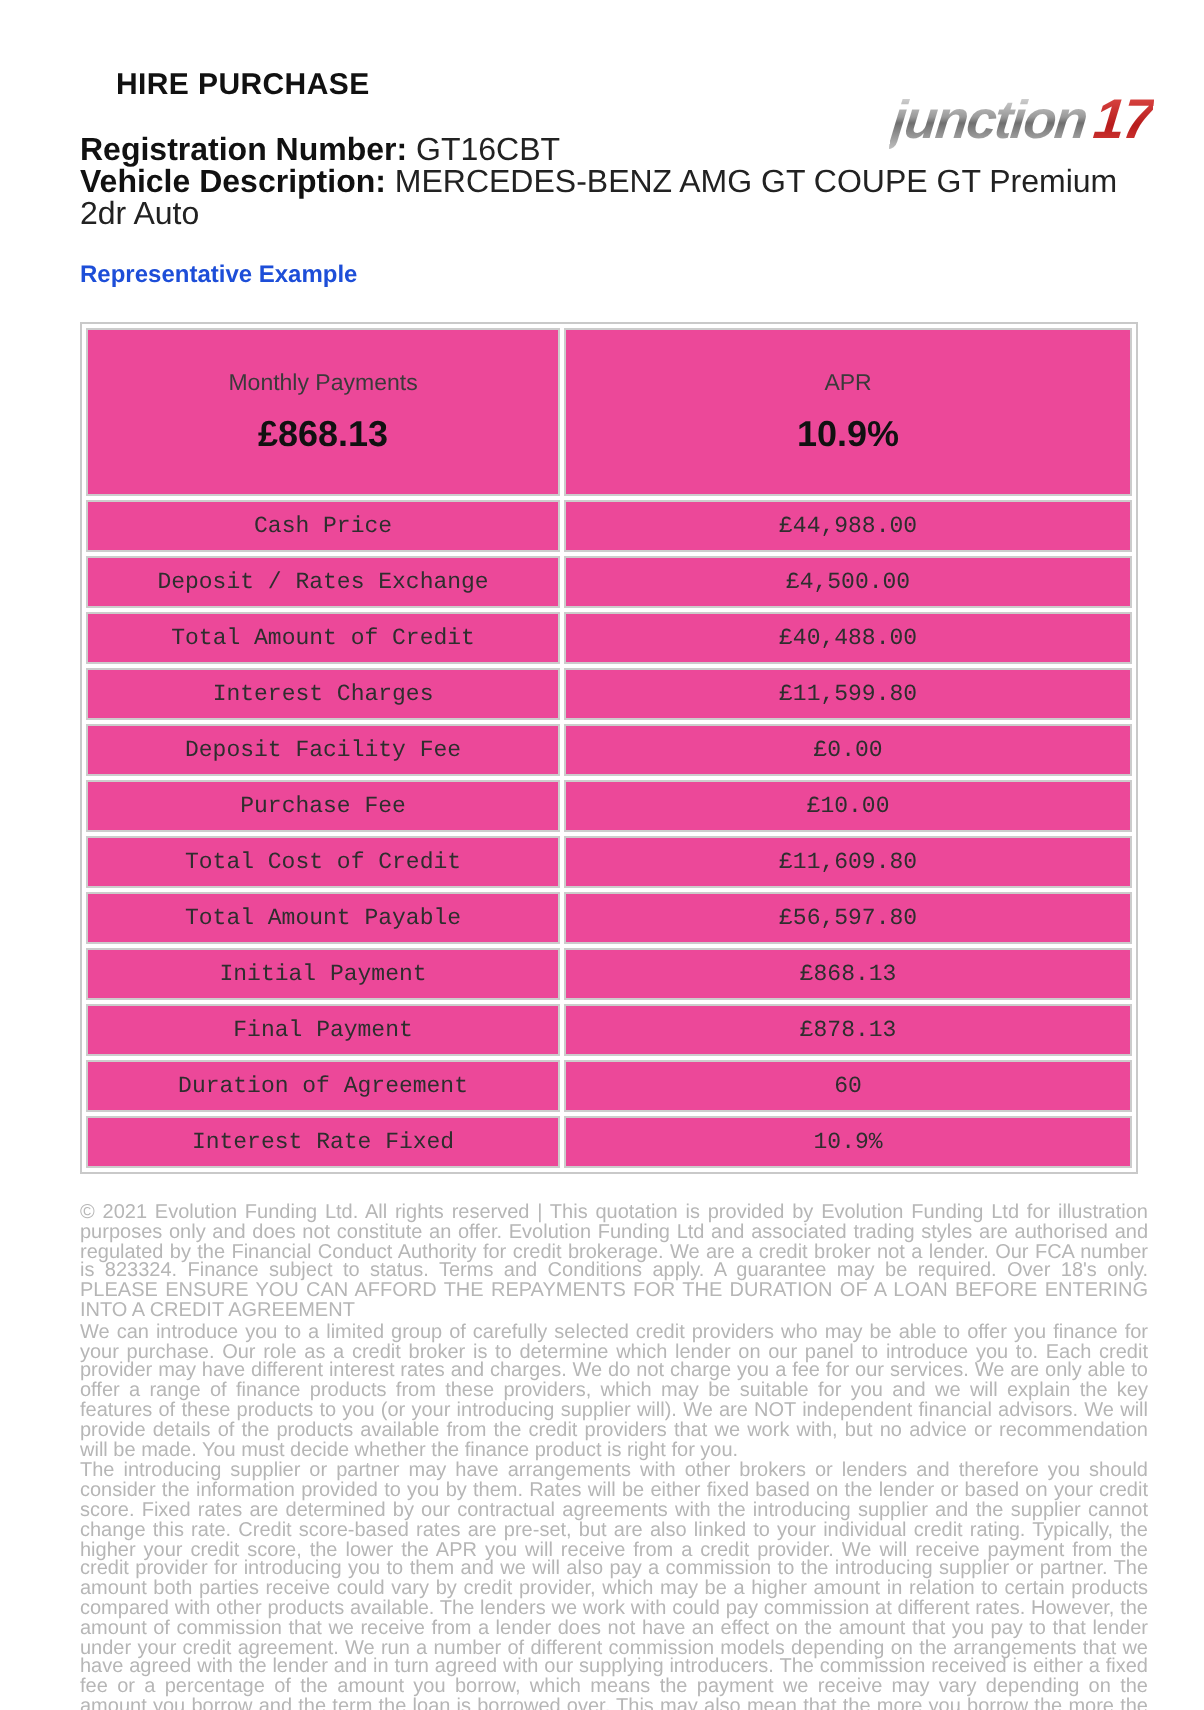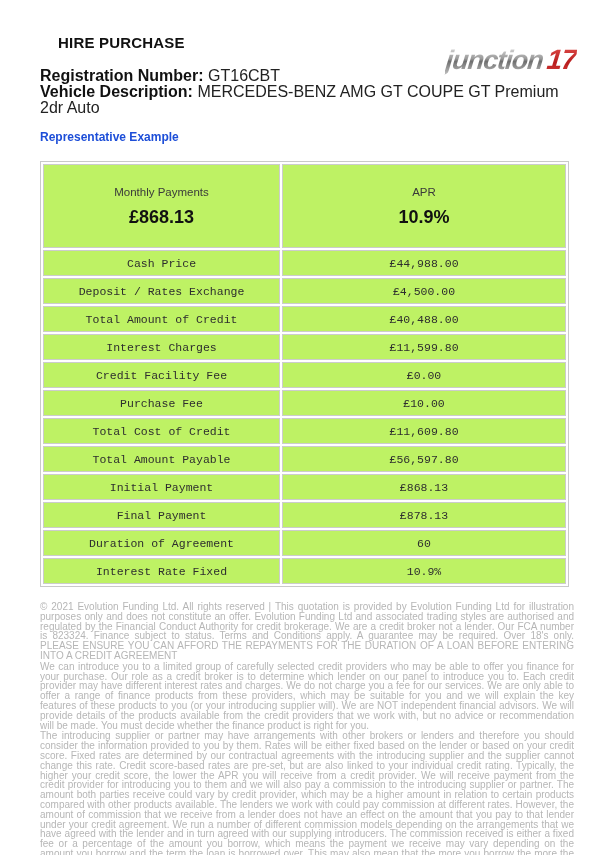--- a/index.html
+++ b/index.html
@@ -52,21 +52,21 @@
     width: 529px;
     border: 1px solid #c9c9c9;
     border-spacing: 2px;
     border-collapse: separate;
     table-layout: fixed;
   }
   table.finance td {
     border: 1px solid #cccccc;
     text-align: center; vertical-align: middle;
     font-size: 11.5px; color: #2e2e2e;
-    background: #bef264;
+    background: #ec4899;
   }
   td.col-label { width: 45.5%; }
   td.col-value { width: 54.5%; margin-top: 33px; }
   tr.summary-row td { height: 84px; }
   tr.data-row td { height: 26px; font-family: Liberation Mono, monospace; }
   .summary-label { font-size: 11.5px; color: #3a3a3a; margin-top: 2px; }
   .summary-value { font-size: 18px; font-weight: bold; color: #111; margin-top: 9px; }
 
   
   .disclaimer {
@@ -124,21 +124,21 @@
       </tr>
         <tr class="data-row">
         <td class="col-label">Total Amount of Credit</td>
         <td class="col-value">£40,488.00</td>
       </tr>
         <tr class="data-row">
         <td class="col-label">Interest Charges</td>
         <td class="col-value">£11,599.80</td>
       </tr>
         <tr class="data-row">
-        <td class="col-label">Credit Facility Fee</td>
+        <td class="col-label">Deposit Facility Fee</td>
         <td class="col-value">£0.00</td>
       </tr>
         <tr class="data-row">
         <td class="col-label">Purchase Fee</td>
         <td class="col-value">£10.00</td>
       </tr>
         <tr class="data-row">
         <td class="col-label">Total Cost of Credit</td>
         <td class="col-value">£11,609.80</td>
       </tr>

